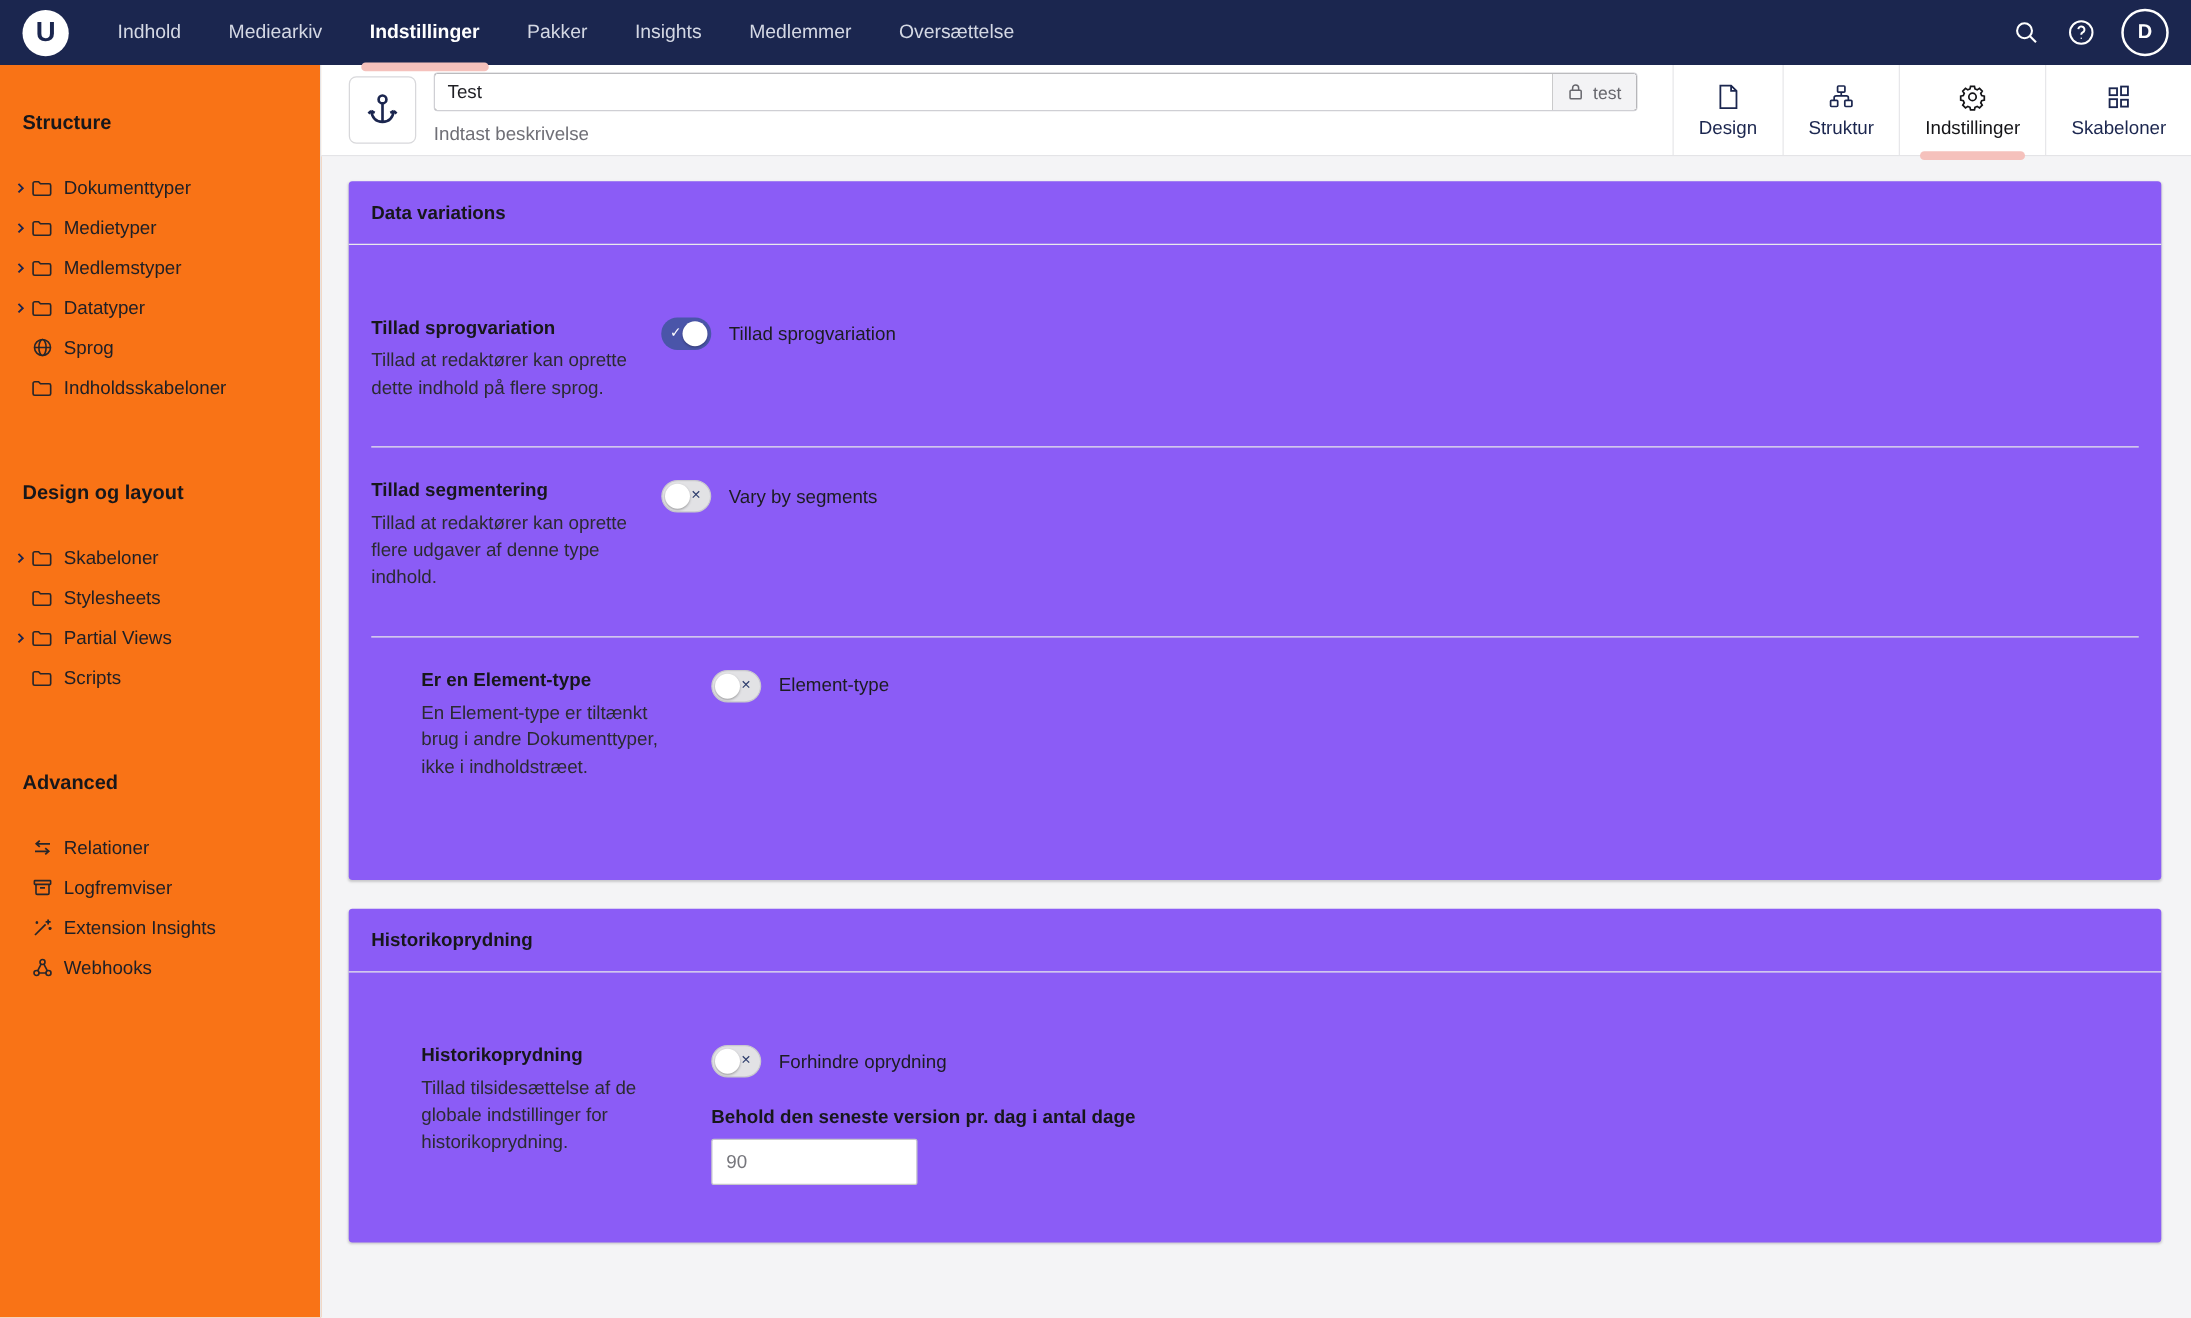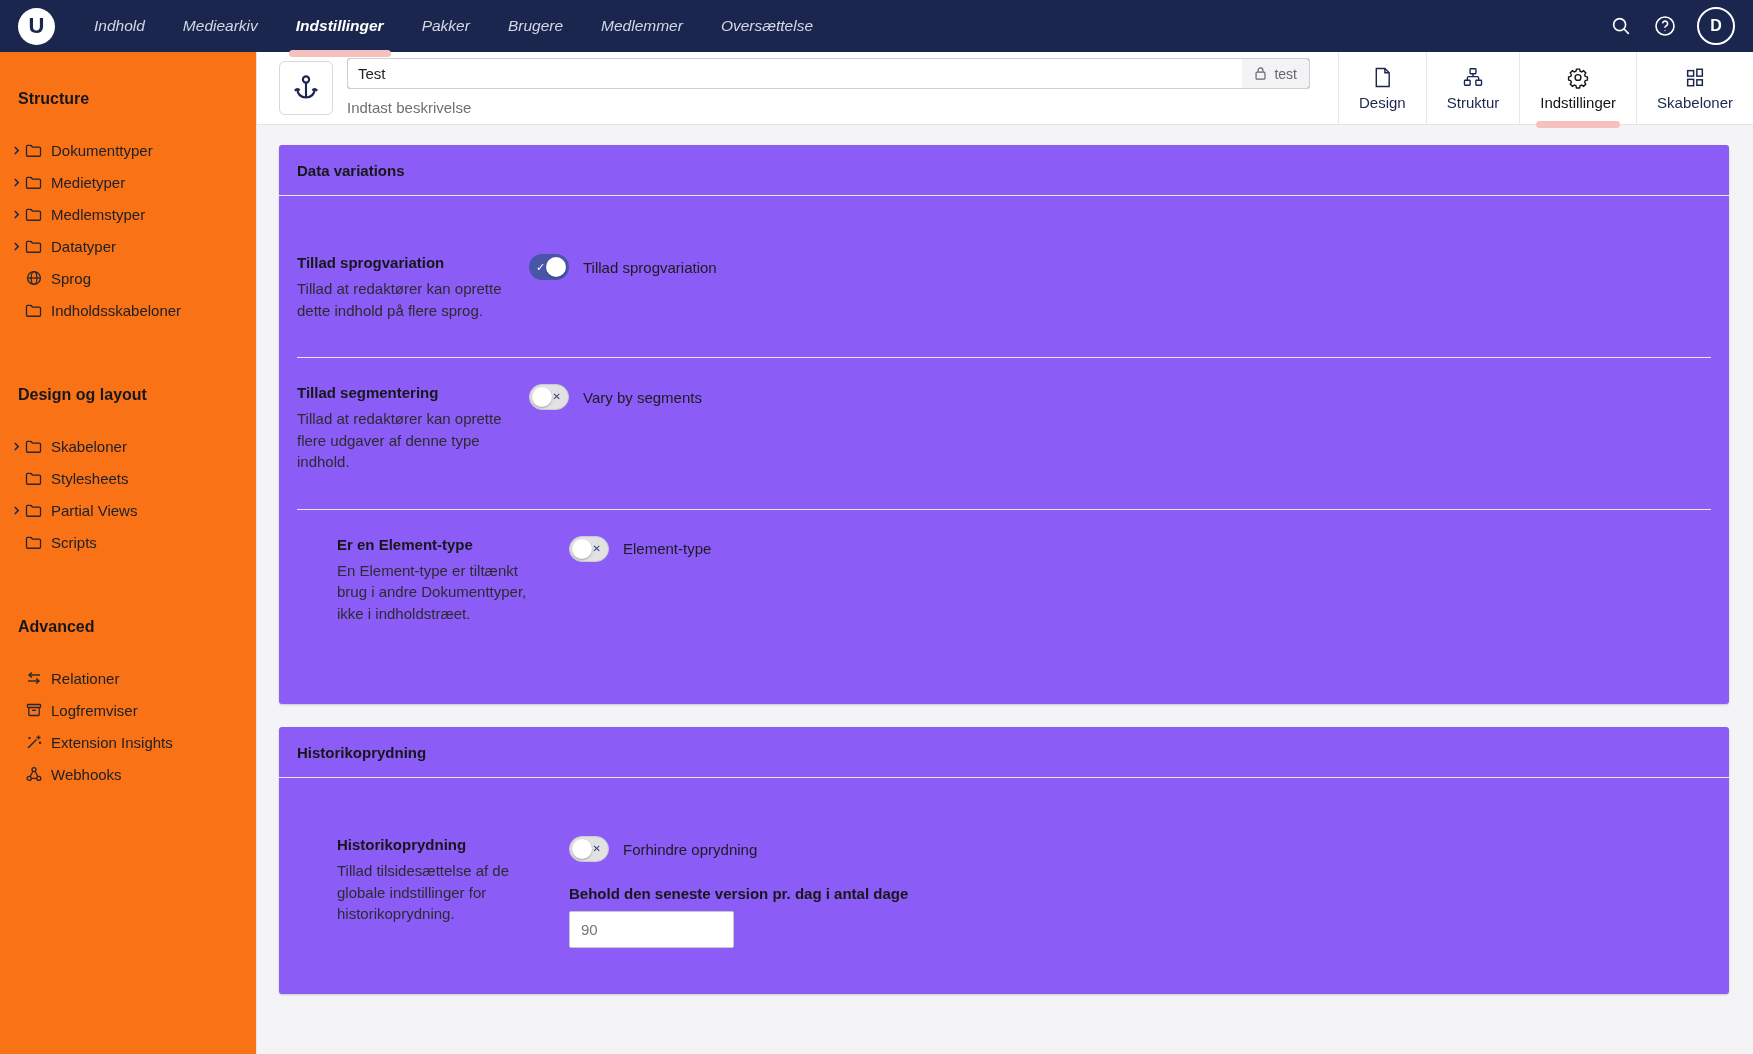--- a/index.html
+++ b/index.html
@@ -33,21 +33,20 @@
   .nav-items { display:flex; align-items:center; height:100%; gap:8px; }
   .nav-item {
     position:relative;
     height:100%;
     display:flex; align-items:center;
     padding:0 15px;
     font-size:15.5px;
     color:#d4d8e4;
     cursor:pointer;
     white-space:nowrap;
-    font-style:italic;
   }
   .nav-item.active { color:#ffffff; font-weight:bold; }
   .nav-underline {
     position:absolute;
     left:8px; right:8px;
     bottom:-5px;
     height:7px;
     background:#f5c1bc;
     border-radius:4px;
   }
@@ -257,21 +256,21 @@
 <header class="topnav">
   <div class="logo">U</div>
   <nav class="nav-items">
     <div class="nav-item">Indhold</div>
     <div class="nav-item">Mediearkiv</div>
     <div class="nav-item active">
       <span>Indstillinger</span>
       <span class="nav-underline"></span>
     </div>
     <div class="nav-item">Pakker</div>
-    <div class="nav-item">Brugere</div>
+    <div class="nav-item">Insights</div>
     <div class="nav-item">Medlemmer</div>
     <div class="nav-item">Oversættelse</div>
   </nav>
   <div class="nav-right">
     <div class="nav-icon-btn">
       <svg width="22" height="22" viewBox="0 0 24 24" fill="none" stroke="currentColor" stroke-width="1.8">
         <circle cx="10.5" cy="10.5" r="6.5"></circle>
           <line x1="15.3" y1="15.3" x2="20.5" y2="20.5"></line>
       </svg>
     </div>

